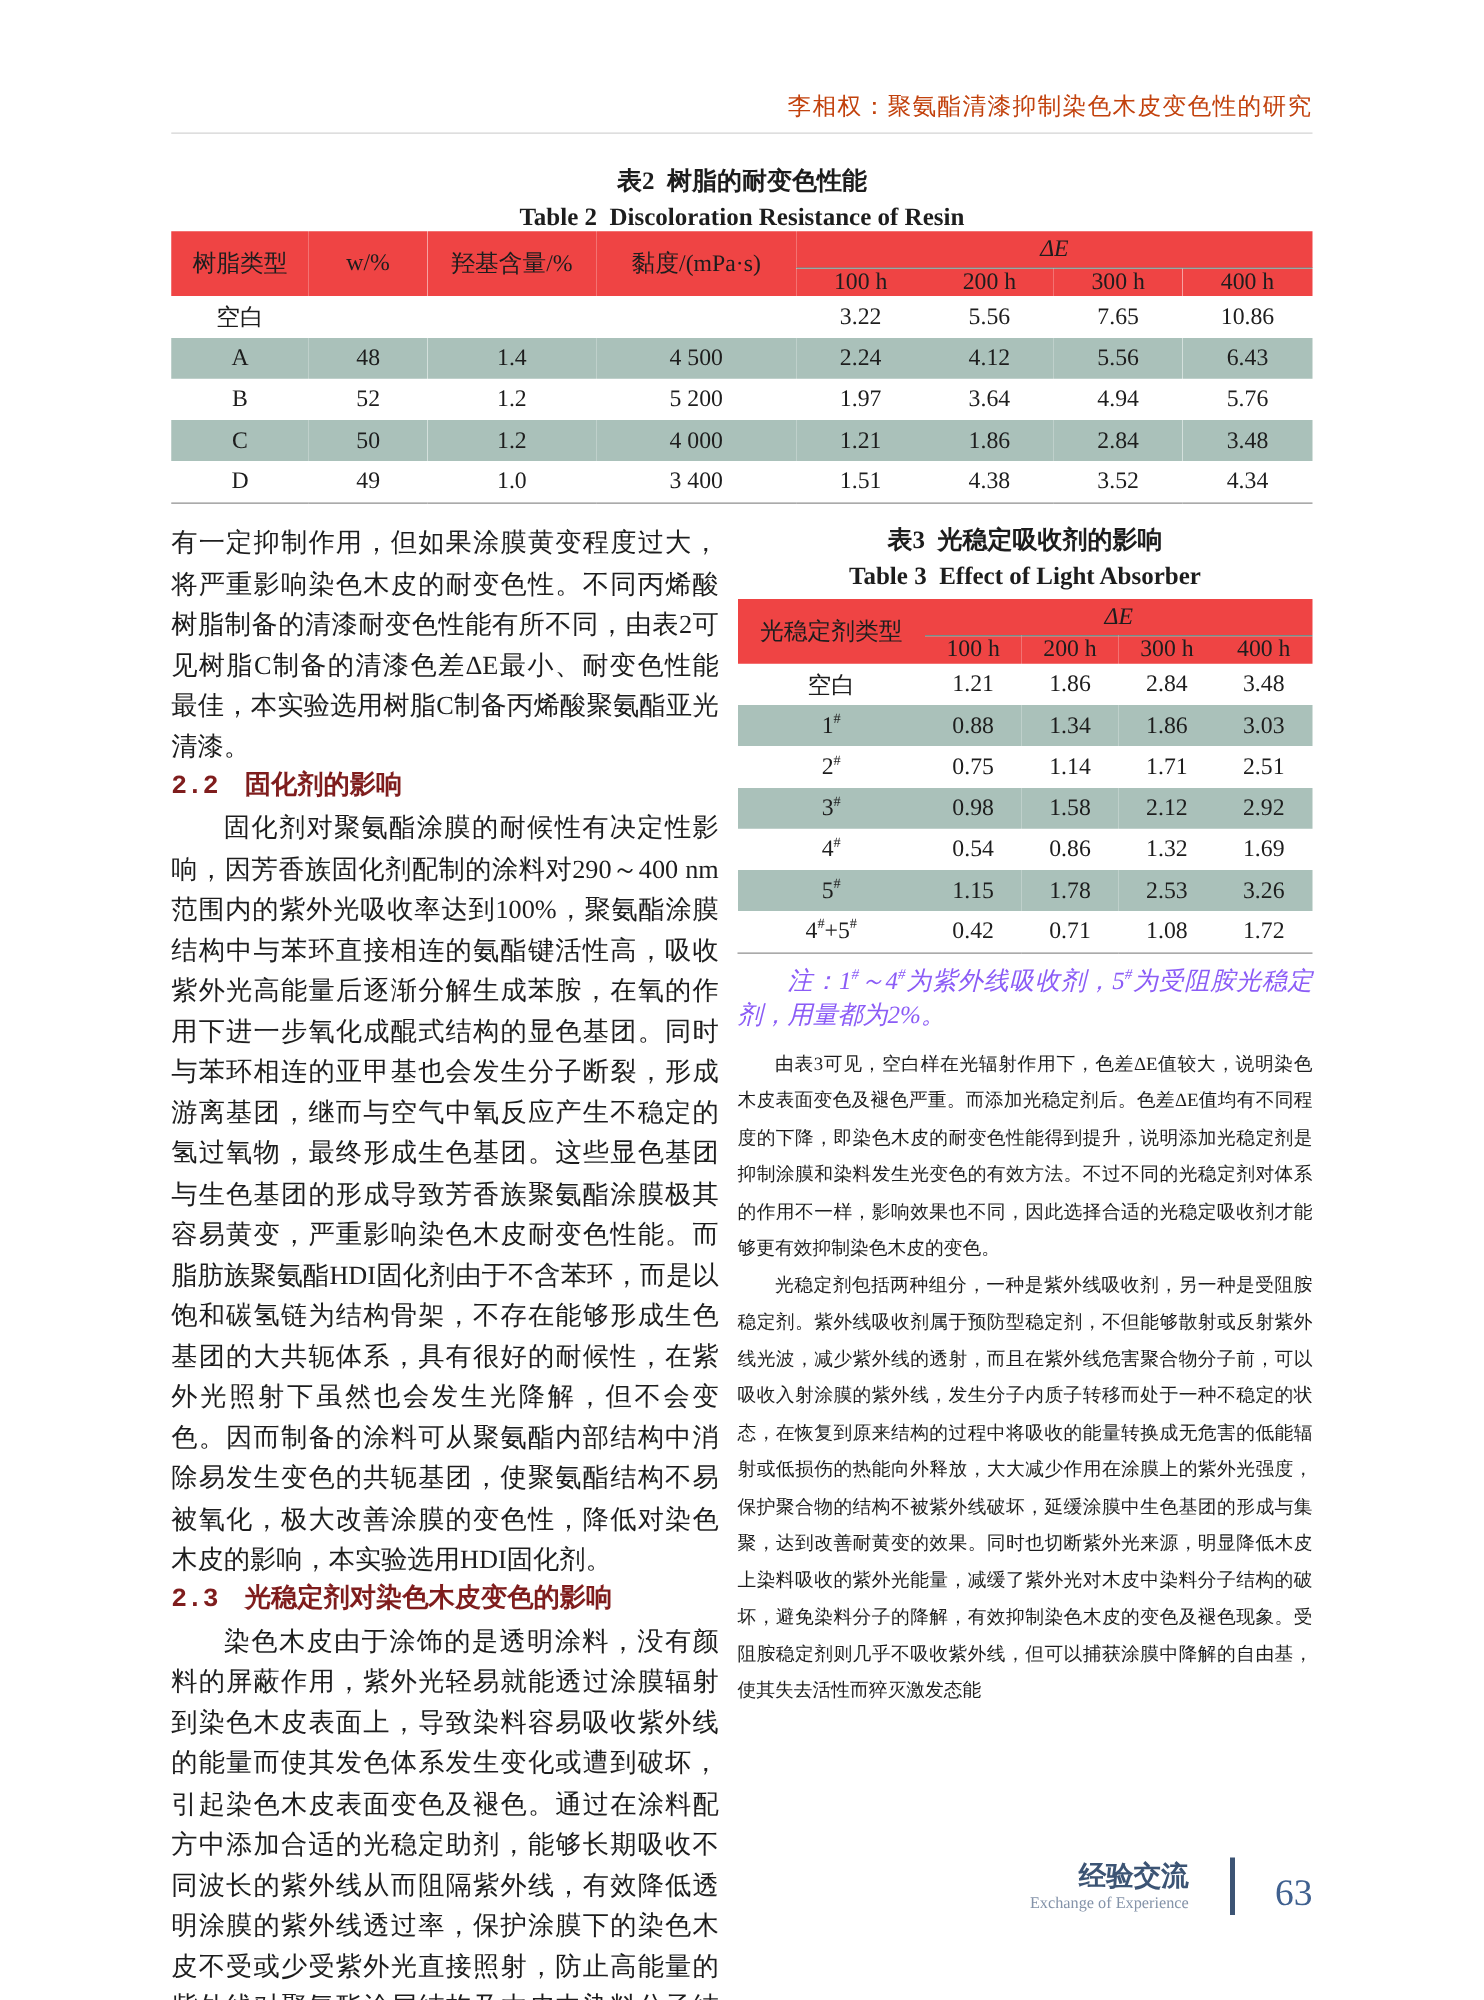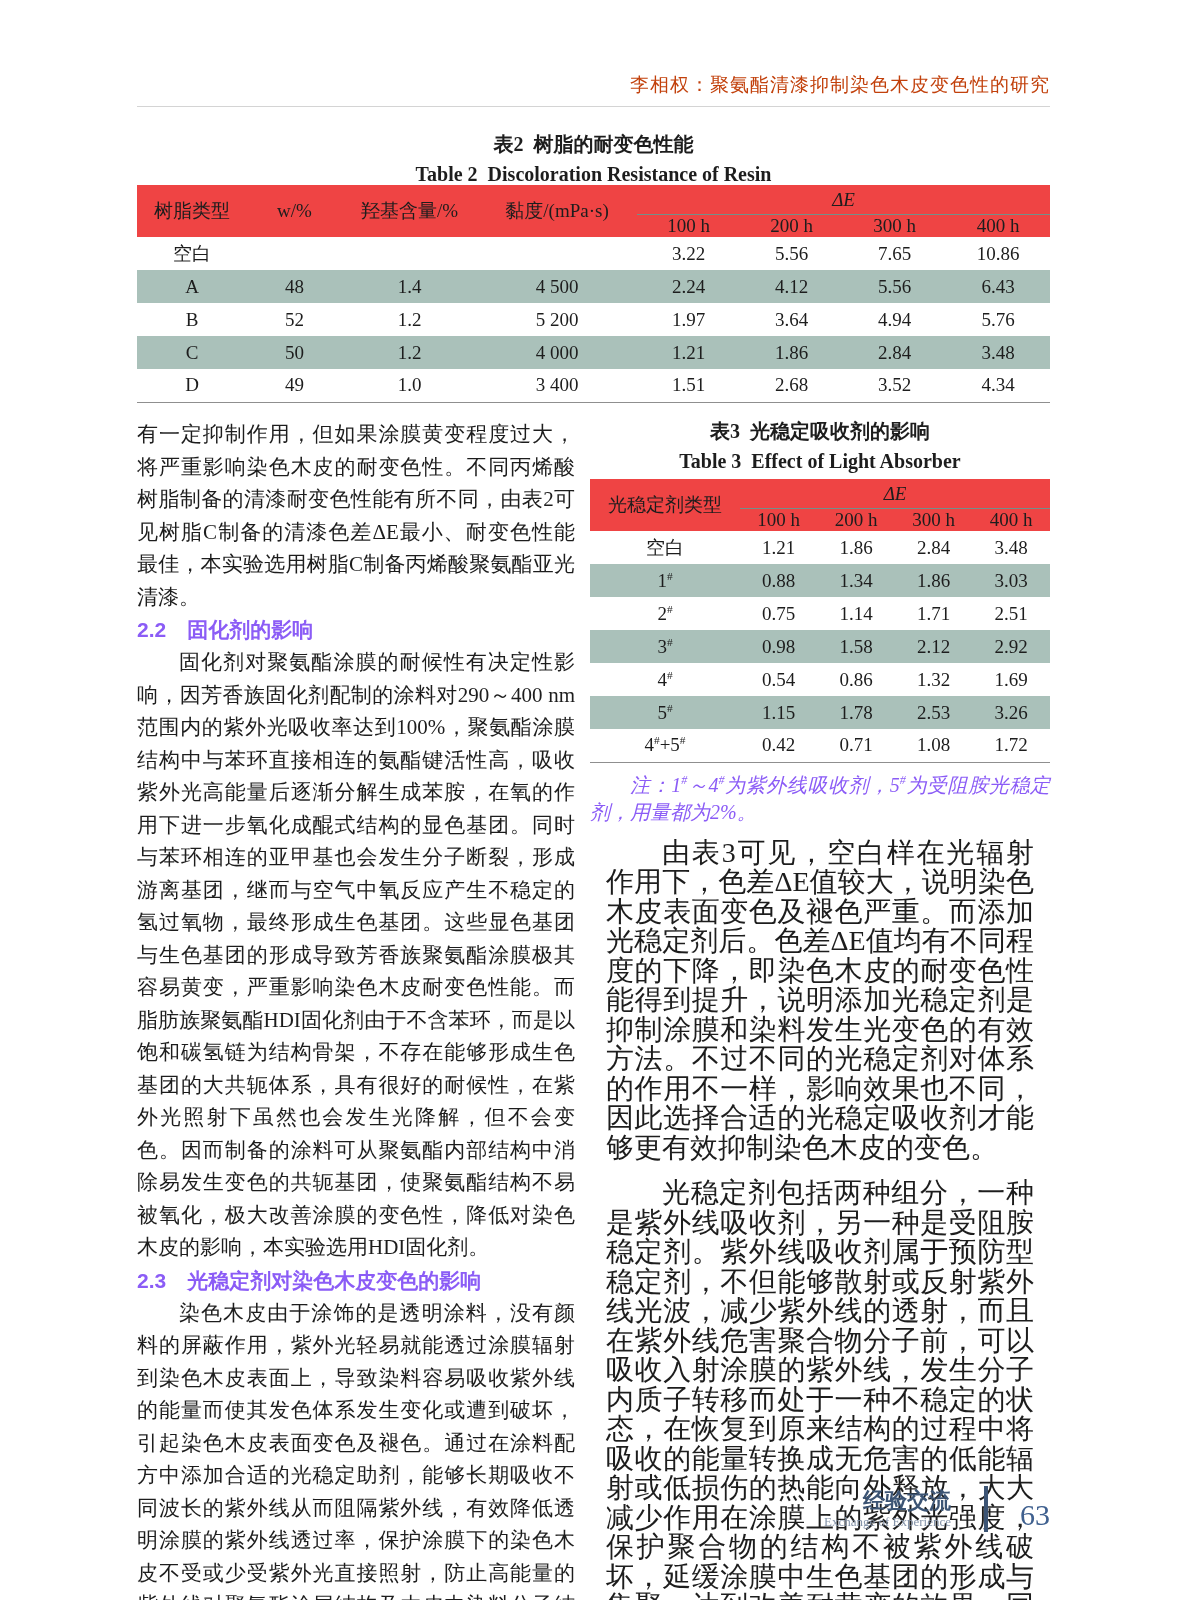--- a/index.html
+++ b/index.html
@@ -37,25 +37,25 @@
   table.t2 { position:absolute; top:185px; left:137px; width:913px; }
   table.t2 tbody tr { height:33px; }
   table.t3 { width:100%; margin-top:6px; }
   table.t3 tbody tr { height:33px; }
 
   
   .columns { position:absolute; top:418px; left:137px; width:913px; display:flex; gap:15px; }
   .col-left  { width:438px; }
   .col-right { width:460px; }
   .col-left  p { margin:0; font-size:21px; line-height:32.5px; text-align:justify; }
-  .col-right p { margin:16px; font-size:28px; line-height:29.5px; text-align:justify; }
+  .col-right p { margin:0; font-size:15px; line-height:29.5px; text-align:justify; }
   p.indent { text-indent:2em; }
   .section-head {
-    color:#8b5cf6; font-weight:bold; font-size:21px; line-height:33px;
-    font-family:Liberation Sans, sans-serif; white-space:pre-wrap;
+    color:#7f1d1d; font-weight:bold; font-size:21px; line-height:33px;
+    font-family:Liberation Mono, monospace; white-space:pre-wrap;
   }
   .t3-captions { text-align:center; }
   .table-note {
     color:#8b5cf6; font-size:20px; line-height:27px; font-style:italic;
     text-indent:2em; text-align:justify; margin:9px 0 12px 0;
   }
   .col-right .body-start { margin-top:10px; }
   sup { font-size:60%; line-height:0; vertical-align:super; }
 
   
@@ -145,21 +145,21 @@
           <td>1.86</td>
           <td>2.84</td>
           <td>3.48</td>
       </tr>
       <tr>
         <td>D</td>
           <td>49</td>
           <td>1.0</td>
           <td>3 400</td>
           <td>1.51</td>
-          <td>2.68</td>
+          <td>4.38</td>
           <td>3.52</td>
           <td>4.34</td>
       </tr>
     </tbody>
   </table>
 
   <div class="columns">
 
     <div class="col-left">
       <p>有一定抑制作用，但如果涂膜黄变程度过大，将严重影响染色木皮的耐变色性。不同丙烯酸树脂制备的清漆耐变色性能有所不同，由表2可见树脂C制备的清漆色差ΔE最小、耐变色性能最佳，本实验选用树脂C制备丙烯酸聚氨酯亚光清漆。</p>

